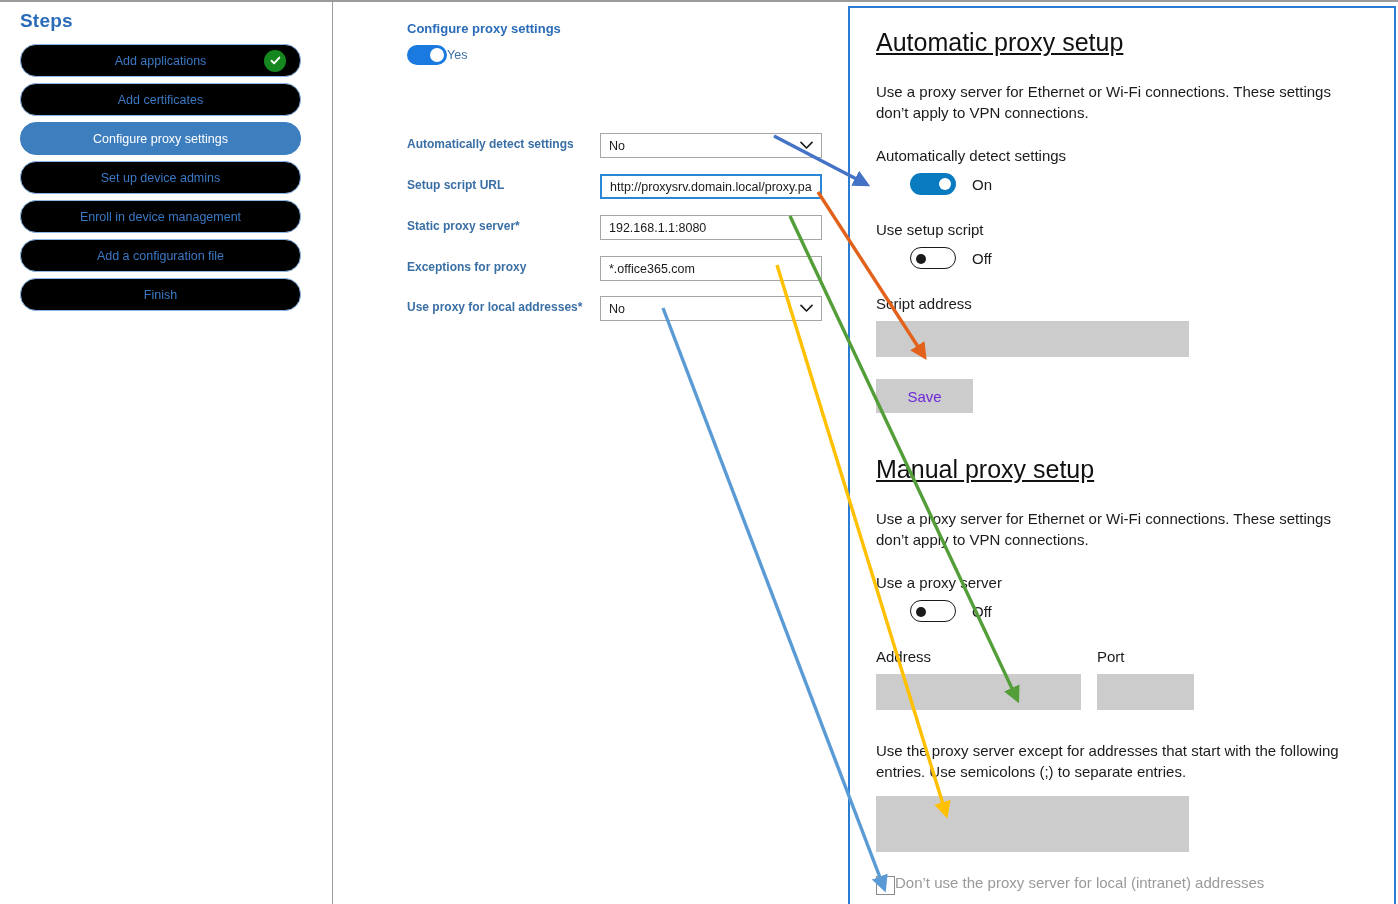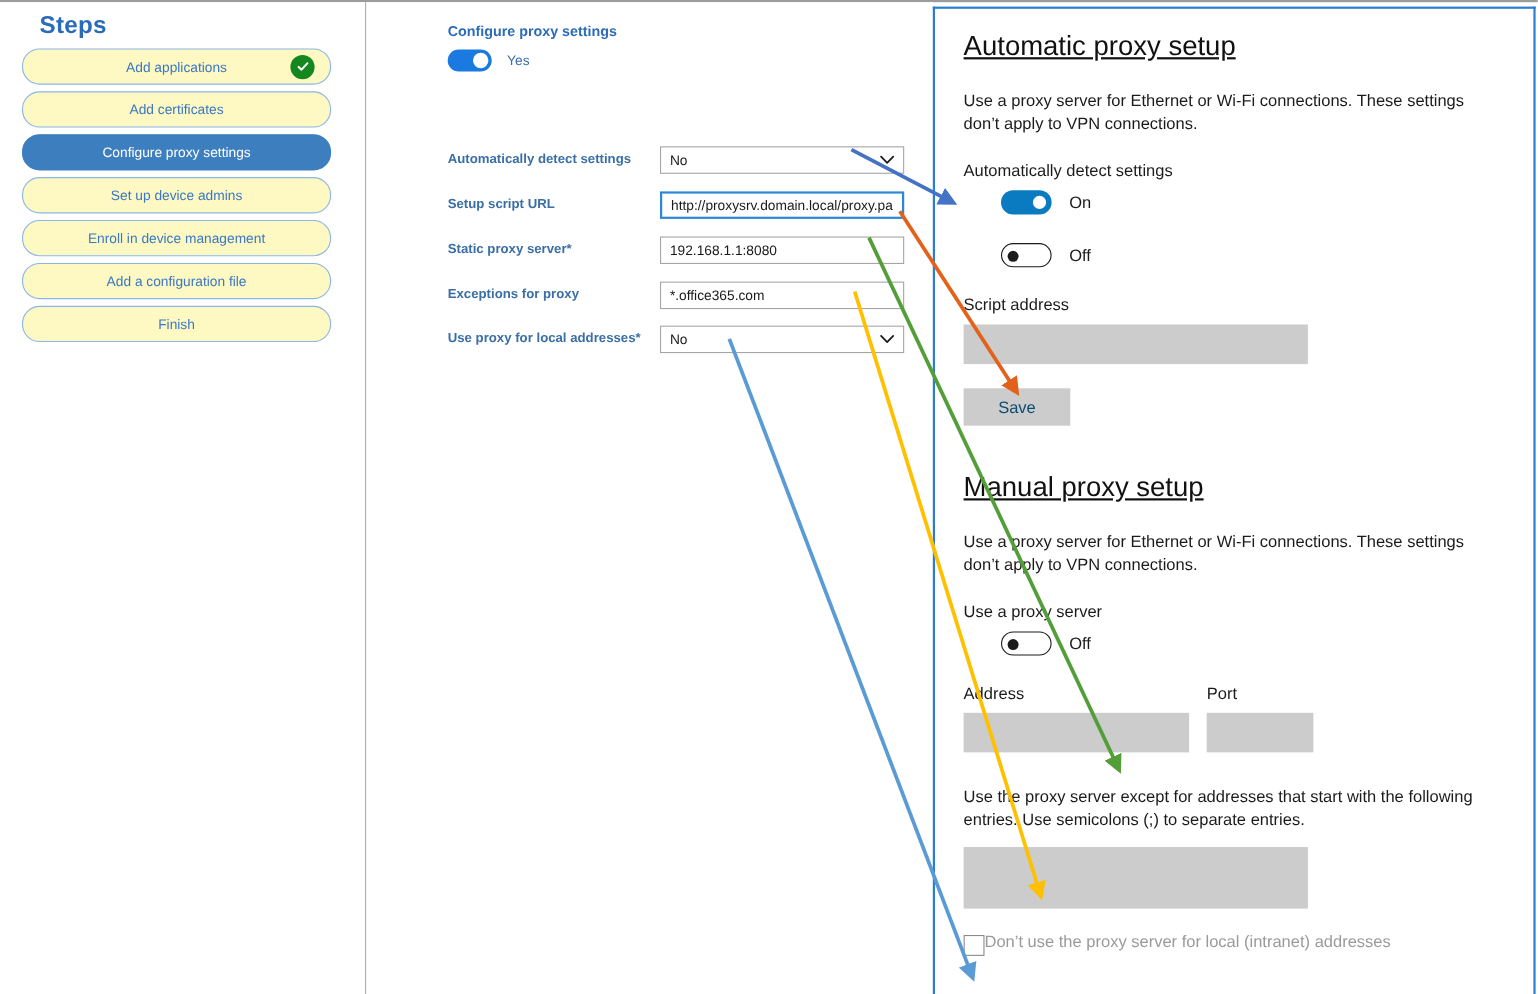--- a/index.html
+++ b/index.html
@@ -18,35 +18,35 @@
   }
 
   
   #steps-panel {
     position: absolute; left: 0; top: 0;
     width: 333px; height: 902px;
     border-right: 1px solid #9b9b9b;
     background: #fff;
   }
   #steps-title {
-    position: absolute; left: 36px; top: 8px;
-    font-size: 22px; font-weight: bold; color: #2b6cb8;
+    position: absolute; left: 20px; top: 8px;
+    font-size: 19px; font-weight: bold; color: #2b6cb8;
     letter-spacing: .2px;
   }
   #steps-list {
     position: absolute; left: 20px; top: 42px;
     width: 281px;
   }
   .step-btn {
     position: relative;
     height: 33px;
     margin-bottom: 6px;
     border: 1px solid #8ab6e8;
     border-radius: 16px;
-    background: #fef9c3;
+    background: #000000;
     color: #3a78c4;
     font-size: 12.5px;
     display: flex; align-items: center; justify-content: center;
     cursor: pointer;
   }
   .step-btn.active {
     background: #3d7ebf;
     border-color: #3d7ebf;
     color: #ffffff;
   }
@@ -64,21 +64,21 @@
     position: absolute; left: 333px; top: 0;
     width: 505px; height: 902px;
     background: #fff;
   }
   #form-heading {
     position: absolute; left: 74px; top: 19px;
     font-size: 13px; font-weight: bold; color: #2b6cb8;
   }
   #form-toggle-row {
     position: absolute; left: 74px; top: 43px;
-    display: flex; align-items: center; gap: 14px;
+    display: flex; align-items: center; 
   }
   .sw-intune {
     width: 40px; height: 20px; border-radius: 10px;
     background: #1a7ae0; position: relative; cursor: pointer;
   }
   .sw-intune .knob {
     position: absolute; right: 3px; top: 3px;
     width: 14px; height: 14px; border-radius: 50%;
     background: #ffffff;
   }
@@ -152,21 +152,21 @@
   .win-input {
     height: 36px; background: #cccccc; border: none;
     margin-bottom: 22px;
   }
   .win-input.wide { width: 313px; }
   .win-input.addr { width: 205px; }
   .win-input.port { width: 97px; }
   .win-input.tall { width: 313px; height: 56px; }
   .win-btn-save {
     width: 97px; height: 34px; background: #cccccc;
-    color: #0c4a6e; font-size: 15px;
+    color: #6d28d9; font-size: 15px;
     display: flex; align-items: center; justify-content: center;
     cursor: pointer; margin-bottom: 10px;
   }
   .addr-port { display: flex; gap: 16px; }
   .addr-port .col-label { font-size: 15px; margin-bottom: 9px; color:#1b1b1b; }
   .win-check-row { display: flex; align-items: flex-start; margin-top: 4px; }
   .win-check {
     width: 19px; height: 19px; border: 1.5px solid #8a8a8a;
     background: #fff; flex: 0 0 auto; margin-top: 2px; cursor: pointer;
   }
@@ -291,20 +291,21 @@
       <p class="win-p">Use a proxy server for Ethernet or Wi-Fi connections. These settings don’t apply to VPN connections.</p>
 
       <div class="win-label">Automatically detect settings</div>
       <div class="win-row-toggle">
         <div class="sw-win on">
             <span class="k"></span>
           </div>
         <span class="sw-text">On</span>
       </div>
 
+      <div class="win-label">Use setup script</div>
       <div class="win-row-toggle">
         <div class="sw-win off">
             <span class="k"></span>
           </div>
         <span class="sw-text">Off</span>
       </div>
 
       <div class="win-label">Script address</div>
       <div class="win-input wide"></div>
 

